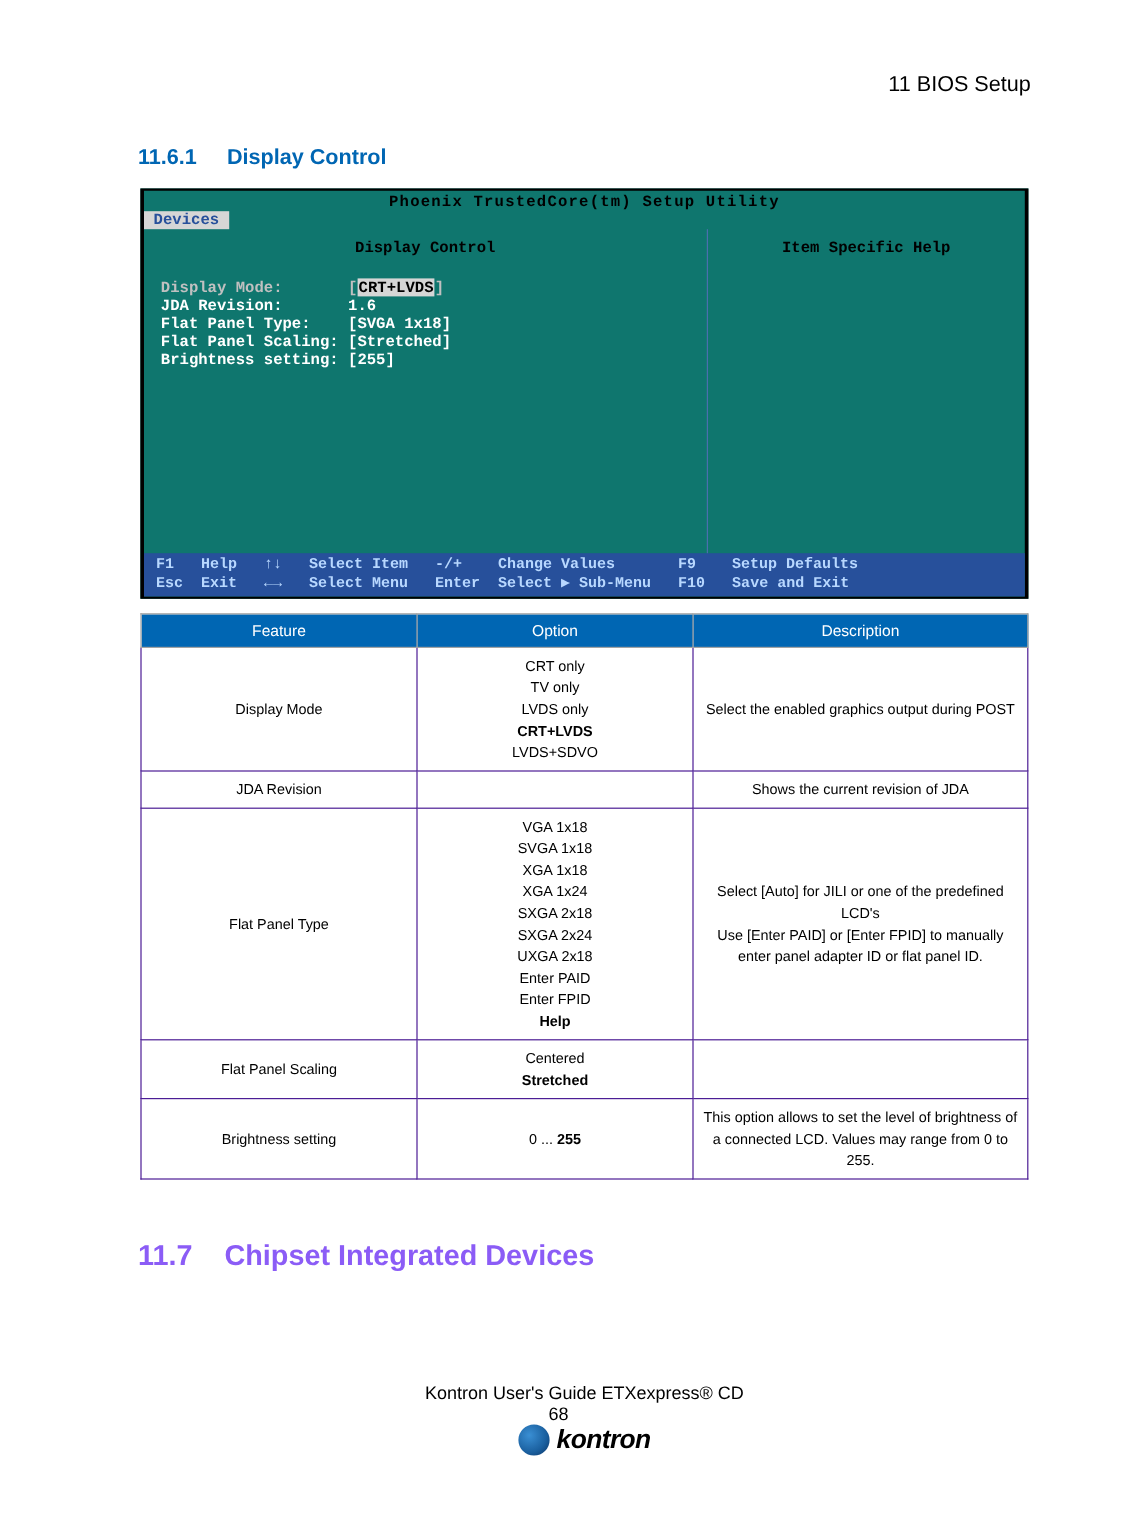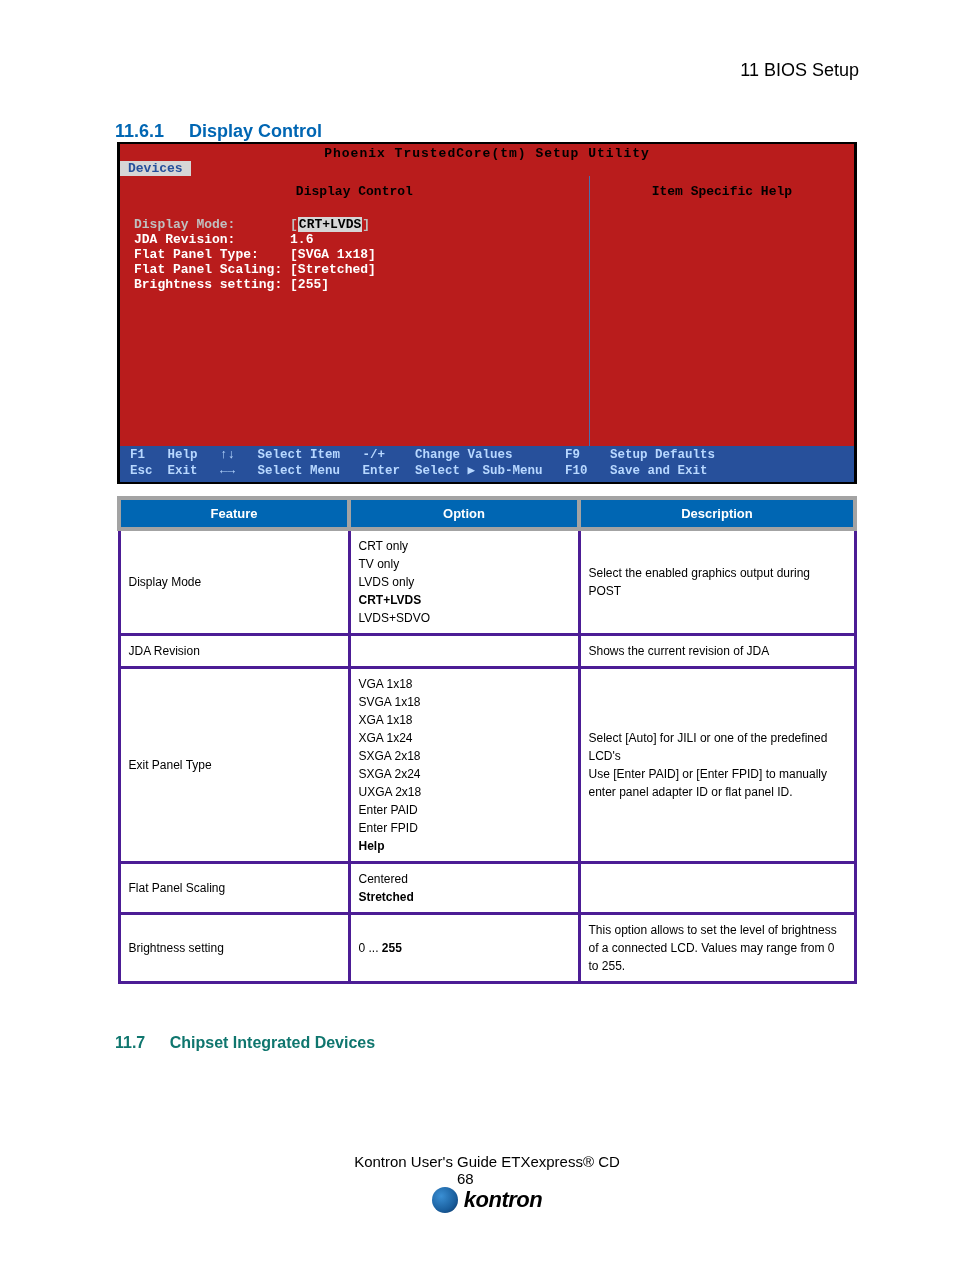--- a/index.html
+++ b/index.html
@@ -14,33 +14,34 @@
     .breadcrumb {
       text-align: right;
       font-size: 18px;
       color: #000;
       margin-bottom: 40px;
     }
     .section-heading {
       color: #0066b3;
       font-weight: bold;
       font-size: 18px;
+      margin-bottom: 15px;
     }
     .section-heading-large {
-      color: #0f766e;
+      color: #8b5cf6;
       font-weight: bold;
-      font-size: 16px;
+      font-size: 24px;
       margin-top: 50px;
       margin-bottom: 20px;
     }
     .num { display: inline-block; margin-right: 20px; }
 
     
     .bios-box {
-      background: #b91c1c;
+      background: #0f766e;
       width: 740px;
       margin: 0 auto 12px auto;
       font-family: 'Courier New', monospace;
       font-weight: bold;
       font-size: 13px;
       border: 2px solid #000;
       border-left-width: 3px;
       border-right-width: 3px;
     }
     .bios-title {
@@ -96,29 +97,29 @@
     
     .opt-table {
       border-collapse: collapse;
       width: 740px;
       margin: 0 auto;
       font-size: 12px;
     }
     .opt-table th {
       background: #0066b3;
       color: #fff;
-      font-weight: bold;
+      font-weight: normal;
       padding: 6px 8px;
-      border: 4px solid #a3a3a3;
+      border: 1px solid #a3a3a3;
       font-size: 13px;
     }
     .opt-table td {
-      border: 3px solid #4c1d95;
+      border: 1px solid #4c1d95;
       padding: 6px 8px;
-      text-align: left;
+      text-align: center;
       vertical-align: middle;
       line-height: 1.5;
     }
     .opt-table td.feature { width: 230px; }
     .opt-table td.option { width: 230px; }
     .bold { font-weight: bold; }
 
     
     .page-footer {
       position: absolute;
@@ -201,21 +202,21 @@
           <div>LVDS+SDVO</div>
         </td>
         <td>Select the enabled graphics output during POST</td>
       </tr>
       <tr>
         <td class="feature">JDA Revision</td>
         <td class="option"></td>
         <td>Shows the current revision of JDA</td>
       </tr>
       <tr>
-        <td class="feature">Exit Panel Type</td>
+        <td class="feature">Flat Panel Type</td>
         <td class="option">
           <div>VGA 1x18</div>
           <div>SVGA 1x18</div>
           <div>XGA 1x18</div>
           <div>XGA 1x24</div>
           <div>SXGA 2x18</div>
           <div>SXGA 2x24</div>
           <div>UXGA 2x18</div>
           <div>Enter PAID</div>
           <div>Enter FPID</div>

